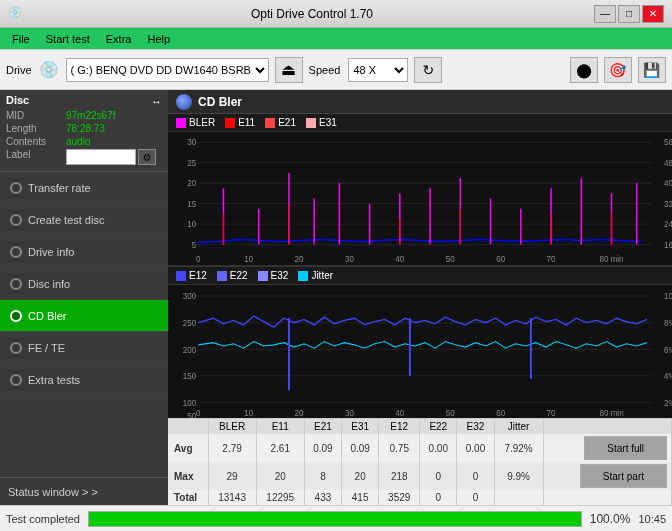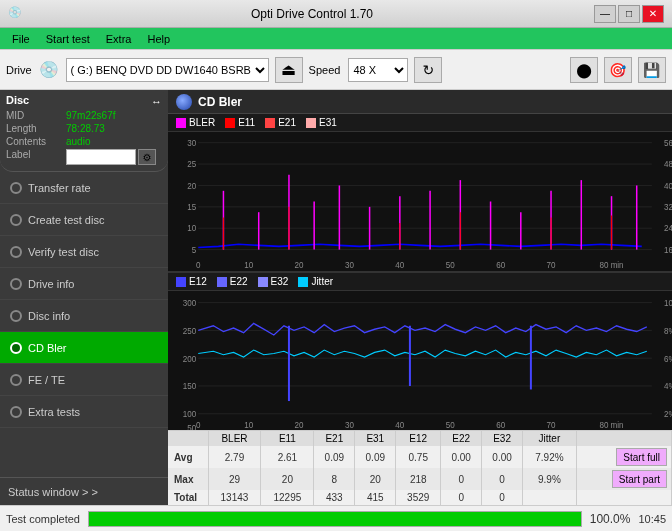--- a/index.html
+++ b/index.html
@@ -25,21 +25,21 @@
     .speed-select { height: 24px; font-size: 11px; border: 1px solid #aaa; background: white; width: 60px; }
     .toolbar-spacer { flex: 1; }
 
     
     #main { display: flex; height: calc(531px - 28px - 22px - 40px - 26px); }
 
     
     #sidebar { width: 168px; background: #3a3a3a; display: flex; flex-direction: column; }
 
     
-    #disc-panel { background: #3a3a3a; padding: 4px 6px; border-bottom: 1px solid #555; border-radius: 13px; }
+    #disc-panel { background: #3a3a3a; padding: 4px 6px; border-bottom: 1px solid #555; }
     #disc-header { display: flex; align-items: center; justify-content: space-between; margin-bottom: 4px; }
     #disc-header span { color: white; font-weight: bold; font-size: 11px; }
     .disc-arrow { color: #00cc00; cursor: pointer; font-size: 14px; }
     .disc-row { display: flex; margin-bottom: 2px; }
     .disc-label { color: #aaa; width: 60px; font-size: 10px; }
     .disc-value { color: #00cc00; font-size: 10px; }
     .label-input { background: white; border: 1px solid #aaa; height: 16px; width: 70px; font-size: 10px; }
     .label-btn { width: 18px; height: 16px; background: #555; border: 1px solid #888; cursor: pointer; margin-left: 2px; display: flex; align-items: center; justify-content: center; font-size: 10px; }
 
     
@@ -59,21 +59,21 @@
     #chart-header { background: #2a2a2a; height: 24px; display: flex; align-items: center; padding: 0 8px; gap: 6px; border-bottom: 1px solid #444; }
     .cd-icon { width: 16px; height: 16px; border-radius: 50%; background: radial-gradient(circle at 40% 40%, #88aaff, #2244aa); flex-shrink: 0; }
     .chart-title { color: white; font-size: 12px; font-weight: bold; }
 
     
     #stats-area { background: #f0f0f0; border-top: 1px solid #ccc; }
     #stats-table { width: 100%; border-collapse: collapse; font-size: 11px; }
     #stats-table th { background: #ddd; padding: 2px 6px; text-align: center; border-right: 1px solid #ccc; font-weight: normal; }
     #stats-table td { padding: 2px 6px; text-align: center; border-right: 1px solid #ccc; color: #333; }
     #stats-table tr:nth-child(even) { background: #e8e8e8; }
-    .start-btn { height: 18px; background: #f0abfc; border: 1px solid #aaa; cursor: pointer; font-size: 10px; white-space: nowrap; padding: 0 6px; }
+    .start-btn { height: 24px; background: #a3a3a3; border: 1px solid #aaa; cursor: pointer; font-size: 10px; white-space: nowrap; padding: 0 22px; }
 
     
     #statusbar { background: #f0f0f0; height: 26px; display: flex; align-items: center; padding: 0 6px; border-top: 1px solid #ccc; gap: 8px; }
     .status-text { font-size: 11px; color: #333; }
     .progress-bar-container { flex: 1; height: 16px; background: #ccc; border: 1px solid #aaa; }
     .progress-bar-fill { height: 100%; background: #00cc00; }
     .progress-label { font-size: 12px; color: #333; }
     .time-label { font-size: 11px; color: #333; }
   </style>
 </head>
@@ -146,24 +146,20 @@
       </div>
     </div>
 
     <div class="nav-item">
       <span class="nav-circle"></span>
       <span>Transfer rate</span>
     </div>
     <div class="nav-item">
       <span class="nav-circle"></span>
       <span>Create test disc</span>
-    </div>
-    <div class="nav-item">
-      <span class="nav-circle"></span>
-      <span>Verify test disc</span>
     </div>
     <div class="nav-item">
       <span class="nav-circle"></span>
       <span>Drive info</span>
     </div>
     <div class="nav-item">
       <span class="nav-circle"></span>
       <span>Disc info</span>
     </div>
     <div class="nav-item active">

